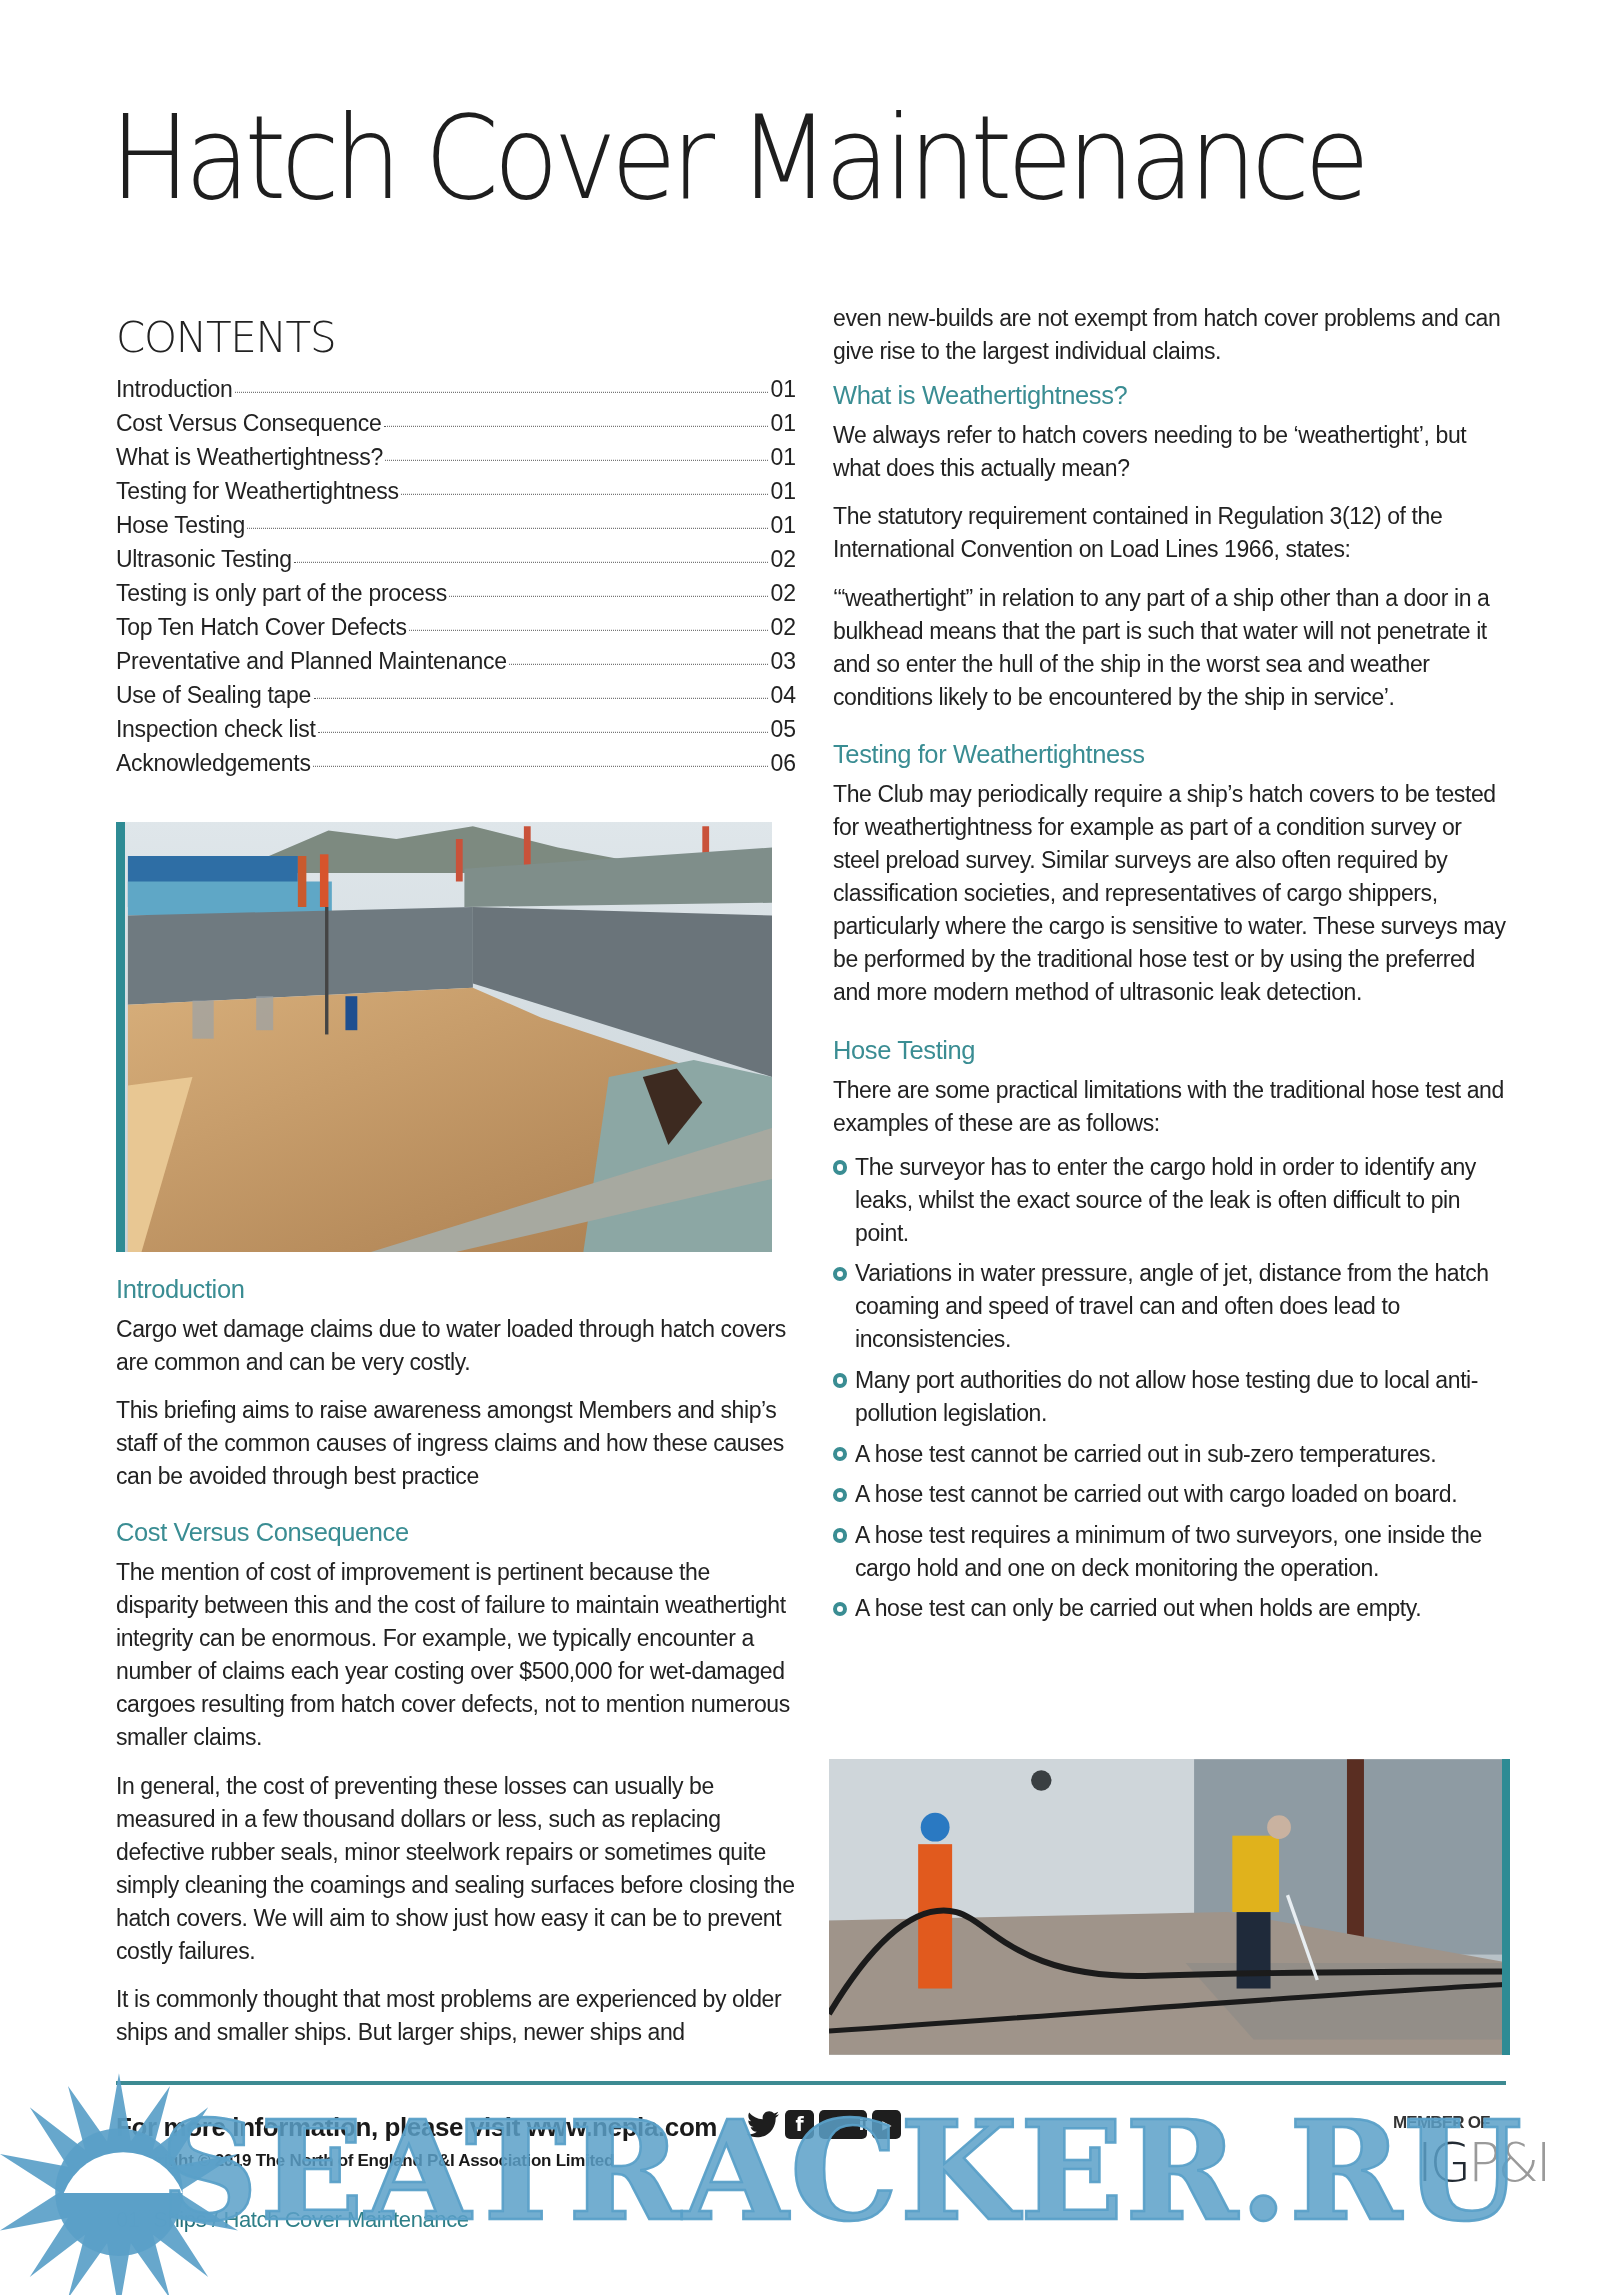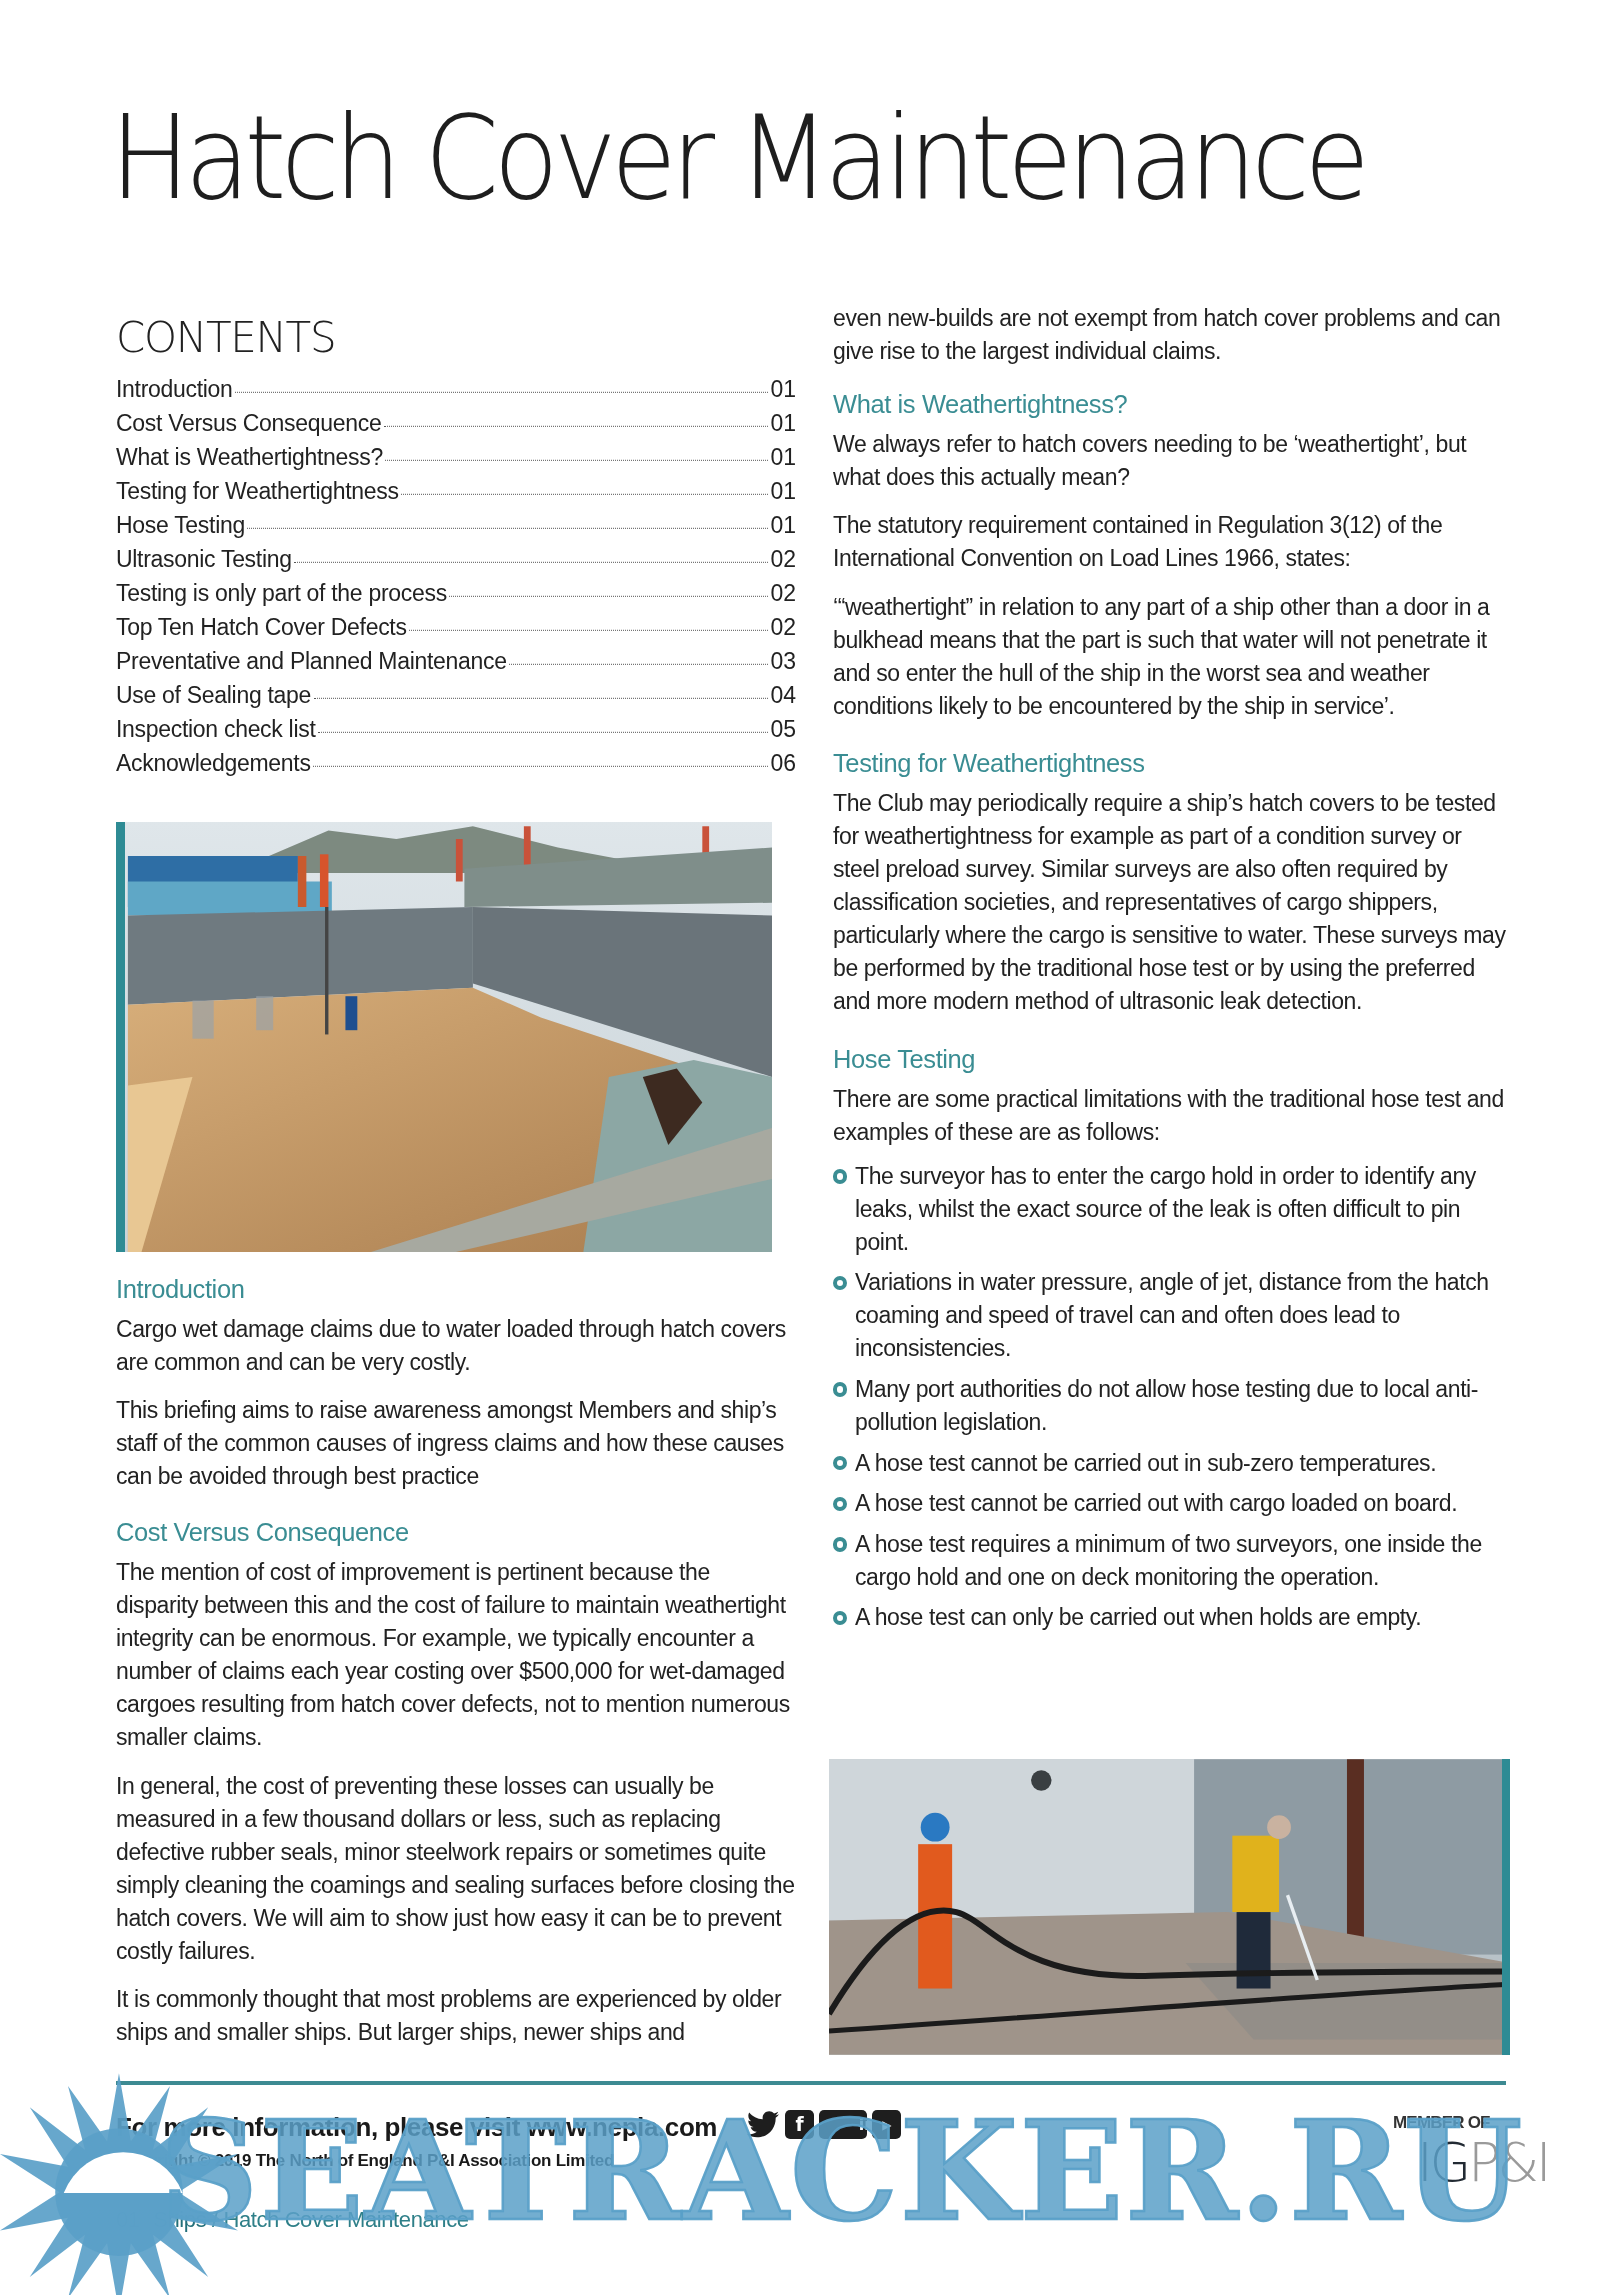--- a/index.html
+++ b/index.html
@@ -213,21 +213,21 @@
   <h3 class="sec-heading">Introduction</h3>
   <p class="para">Cargo wet damage claims due to water loaded through hatch covers are common and can be very costly.</p>
   <p class="para">This briefing aims to raise awareness amongst Members and ship’s staff of the common causes of ingress claims and how these causes can be avoided through best practice</p>
   <h3 class="sec-heading" style="margin-top:24px;">Cost Versus Consequence</h3>
   <p class="para">The mention of cost of improvement is pertinent because the disparity between this and the cost of failure to maintain weathertight integrity can be enormous. For example, we typically encounter a number of claims each year costing over $500,000 for wet-damaged cargoes resulting from hatch cover defects, not to mention numerous smaller claims.</p>
   <p class="para">In general, the cost of preventing these losses can usually be measured in a few thousand dollars or less, such as replacing defective rubber seals, minor steelwork repairs or sometimes quite simply cleaning the coamings and sealing surfaces before closing the hatch covers. We will aim to show just how easy it can be to prevent costly failures.</p>
   <p class="para">It is commonly thought that most problems are experienced by older ships and smaller ships. But larger ships, newer ships and</p>
 </div>
 
 <div class="col-right">
-  <p class="para" style="margin-bottom:21px;">even new-builds are not exempt from hatch cover problems and can give rise to the largest individual claims.</p>
+  <p class="para" style="margin-bottom:12px;">even new-builds are not exempt from hatch cover problems and can give rise to the largest individual claims.</p>
   <h3 class="sec-heading">What is Weathertightness?</h3>
   <p class="para">We always refer to hatch covers needing to be ‘weathertight’, but what does this actually mean?</p>
   <p class="para">The statutory requirement contained in Regulation 3(12) of the International Convention on Load Lines 1966, states:</p>
   <p class="para" style="margin-bottom:25.5px;">‘“weathertight” in relation to any part of a ship other than a door in a bulkhead means that the part is such that water will not penetrate it and so enter the hull of the ship in the worst sea and weather conditions likely to be encountered by the ship in service’.</p>
   <h3 class="sec-heading">Testing for Weathertightness</h3>
   <p class="para" style="margin-bottom:25.5px;">The Club may periodically require a ship’s hatch covers to be tested for weathertightness for example as part of a condition survey or steel preload survey. Similar surveys are also often required by classification societies, and representatives of cargo shippers, particularly where the cargo is sensitive to water. These surveys may be performed by the traditional hose test or by using the preferred and more modern method of ultrasonic leak detection.</p>
   <h3 class="sec-heading">Hose Testing</h3>
   <p class="para" style="margin-bottom:11px;">There are some practical limitations with the traditional hose test and examples of these are as follows:</p>
   <ul class="bullets">
     <li class="bullet"><span class="bullet-dot"></span><span>The surveyor has to enter the cargo hold in order to identify any leaks, whilst the exact source of the leak is often difficult to pin point.</span></li>

